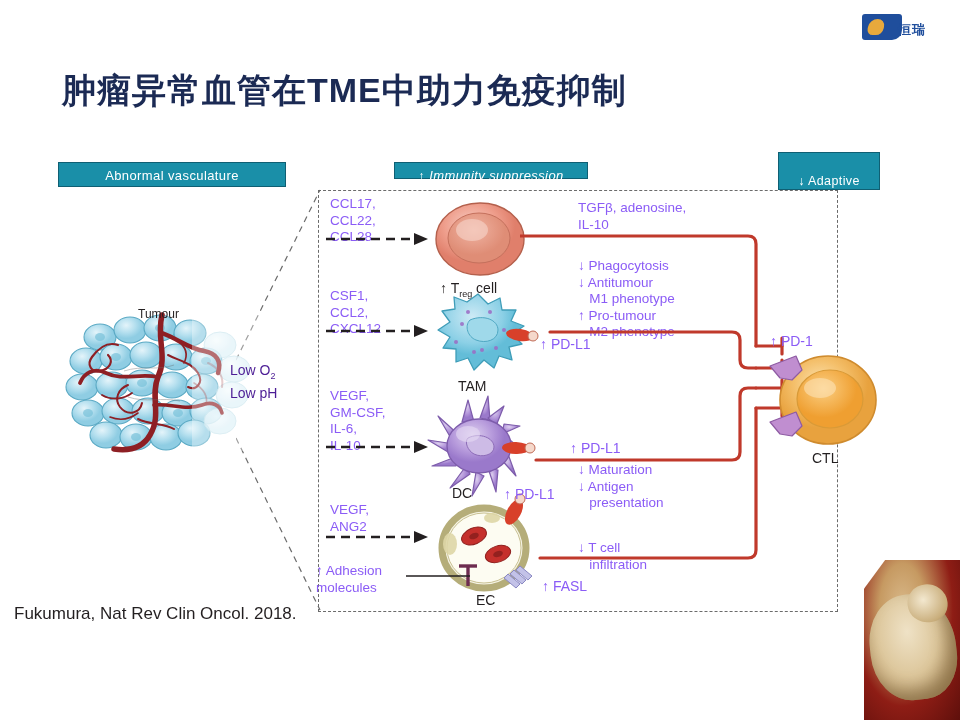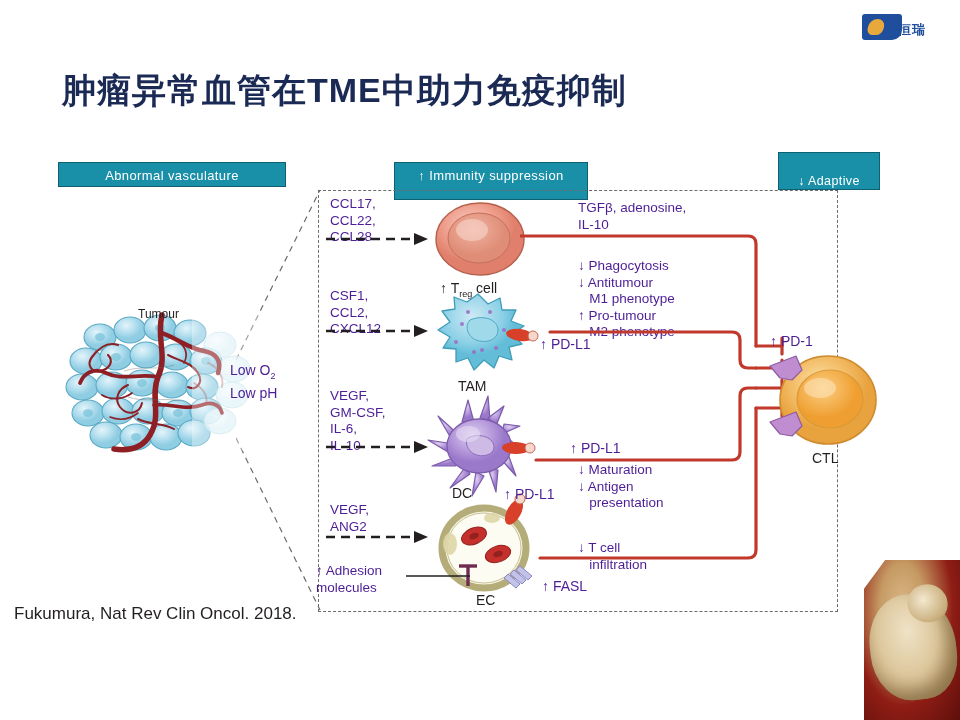--- a/index.html
+++ b/index.html
@@ -38,38 +38,38 @@
   
   .figure{position:absolute;left:0;top:140px;width:960px;height:490px;}
 
   .hdr-box{
     position:absolute;background:#1a8fa8;color:#ffffff;
     border:1px solid #0f5f73;
     font-size:13px;text-align:center;line-height:17px;
     padding:4px 6px;box-sizing:border-box;letter-spacing:.4px;
   }
   #hdr-vasc{left:58px;top:22px;width:228px;height:25px;}
-  #hdr-imm{left:394px;top:22px;width:194px;height:38px;}
+  #hdr-imm{left:394px;top:22px;width:194px;height:17px;font-style:italic;}
   #hdr-adapt{left:778px;top:12px;width:102px;height:38px;font-size:12.5px;line-height:16px;padding-top:20px;}
 
   
   .panel{
     position:absolute;left:318px;top:50px;width:520px;height:422px;
     border:1.4px dashed #6b6b6b;box-sizing:border-box;
   }
   .fan{position:absolute;left:236px;top:40px;width:96px;height:440px;}
 
   
   .tumour-wrap{position:absolute;left:58px;top:145px;width:220px;height:190px;}
   .tumour-label{position:absolute;left:80px;top:22px;font-size:12px;color:#231f20;}
   .lowo{position:absolute;left:230px;top:222px;font-size:14px;color:#4c1d95;line-height:17px;}
   .lowo sub{font-size:9px;}
 
   
-  .ftxt{position:absolute;font-size:13.5px;color:#4c1d95;line-height:16.5px;white-space:pre;}
+  .ftxt{position:absolute;font-size:13.5px;color:#8b5cf6;line-height:16.5px;white-space:pre;}
   .ftxt.big{font-size:14px;line-height:17px;}
   .cellname{position:absolute;font-size:14px;color:#231f20;}
 
   .ref{
     position:absolute;left:14px;top:604px;font-size:17px;color:#231f20;
   }
 
   
   .photo{
     position:absolute;right:0;bottom:0;width:96px;height:160px;

